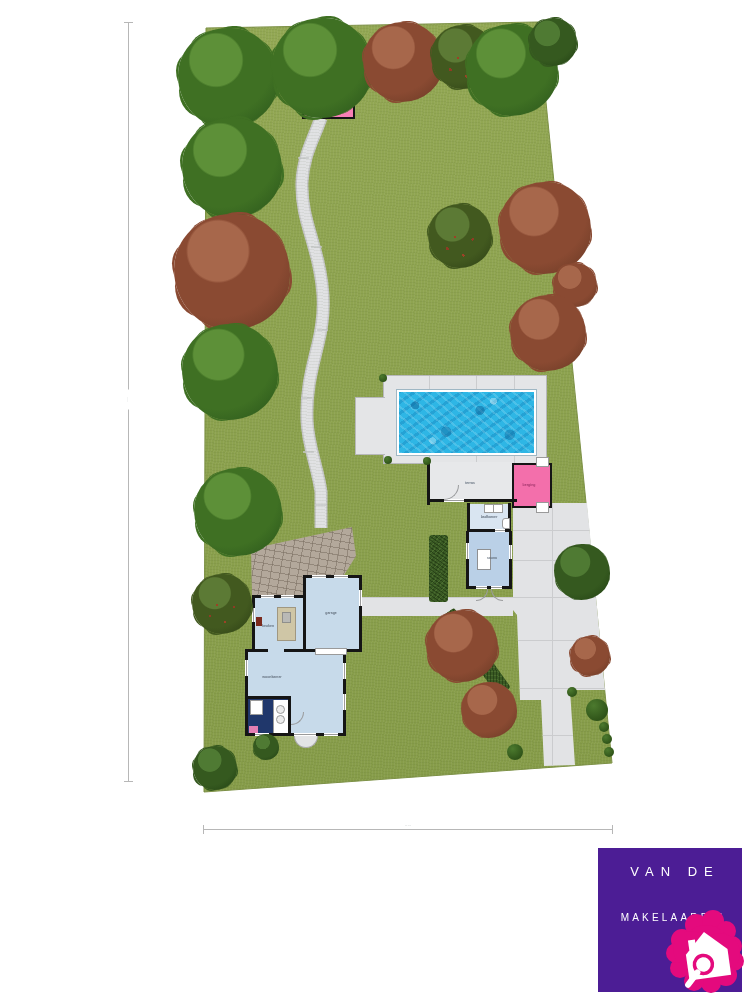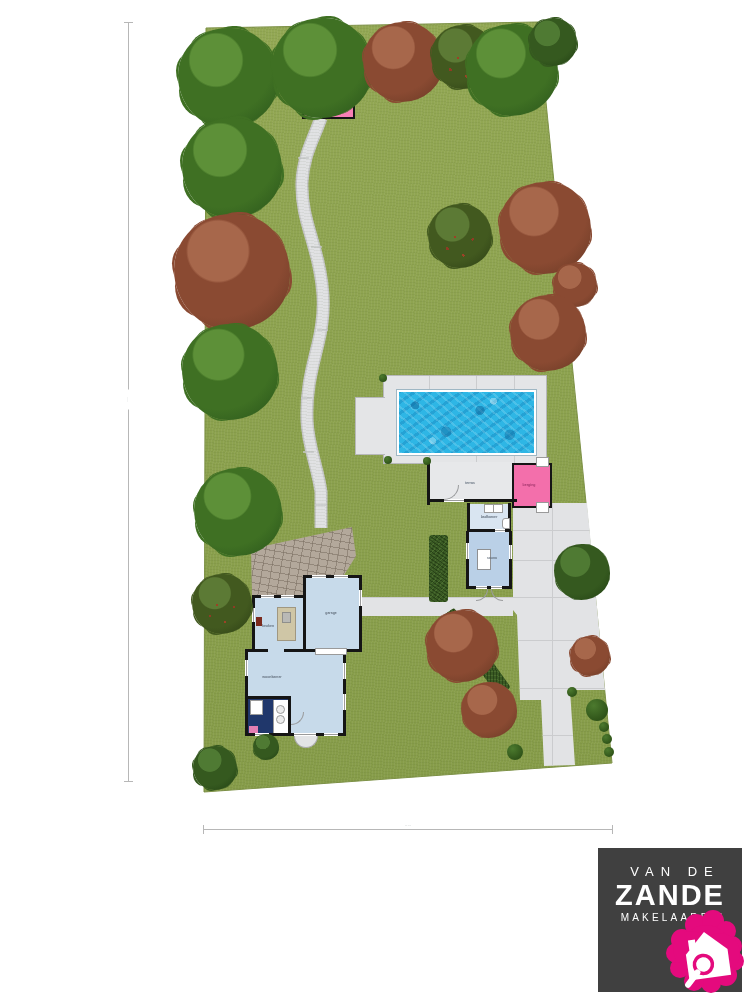--- a/index.html
+++ b/index.html
@@ -218,23 +218,22 @@
 
   <div class="dim" style="left:128px;top:22px;width:1px;height:760px;"></div>
   <div class="dim" style="left:124px;top:22px;width:9px;height:1px;"></div>
   <div class="dim" style="left:124px;top:781px;width:9px;height:1px;"></div>
   <div class="dimlabel" style="left:108px;top:396px;width:40px;transform:rotate(-90deg) scale(.5);background:#fff;">·····</div>
   <div class="dim" style="left:203px;top:829px;width:410px;height:1px;"></div>
   <div class="dim" style="left:203px;top:825px;width:1px;height:9px;"></div>
   <div class="dim" style="left:612px;top:825px;width:1px;height:9px;"></div>
   <div class="dimlabel" style="left:388px;top:822px;width:40px;background:#fff;">·····</div>
 
-  <div class="abs" style="left:598px;top:848px;width:144px;height:144px;background:#404040;z-index:60;">
+  <div class="abs" style="left:598px;top:848px;width:144px;height:144px;background:#4c1d95;z-index:60;">
     <div class="logo-line" style="top:16px;font-size:13px;letter-spacing:7px;padding-left:5px;">VAN DE</div>
-    <div class="logo-line" style="top:31px;font-size:29px;font-weight:bold;letter-spacing:2px;">ZANDE</div>
     <div class="logo-line" style="top:64px;font-size:10px;letter-spacing:3.2px;padding-left:3px;">MAKELAARDIJ</div>
     <svg width="80" height="84" viewBox="0 0 80 84" style="position:absolute;left:66px;top:62px;z-index:61;">
       <g fill="#e40a7d">
         <circle cx="18" cy="30" r="11"></circle>
           <circle cx="32" cy="15" r="11"></circle>
           <circle cx="49" cy="11" r="11"></circle>
         <circle cx="62" cy="21" r="10"></circle>
           <circle cx="68" cy="36" r="10"></circle>
           <circle cx="70" cy="51" r="10"></circle>
         <circle cx="62" cy="65" r="11"></circle>

